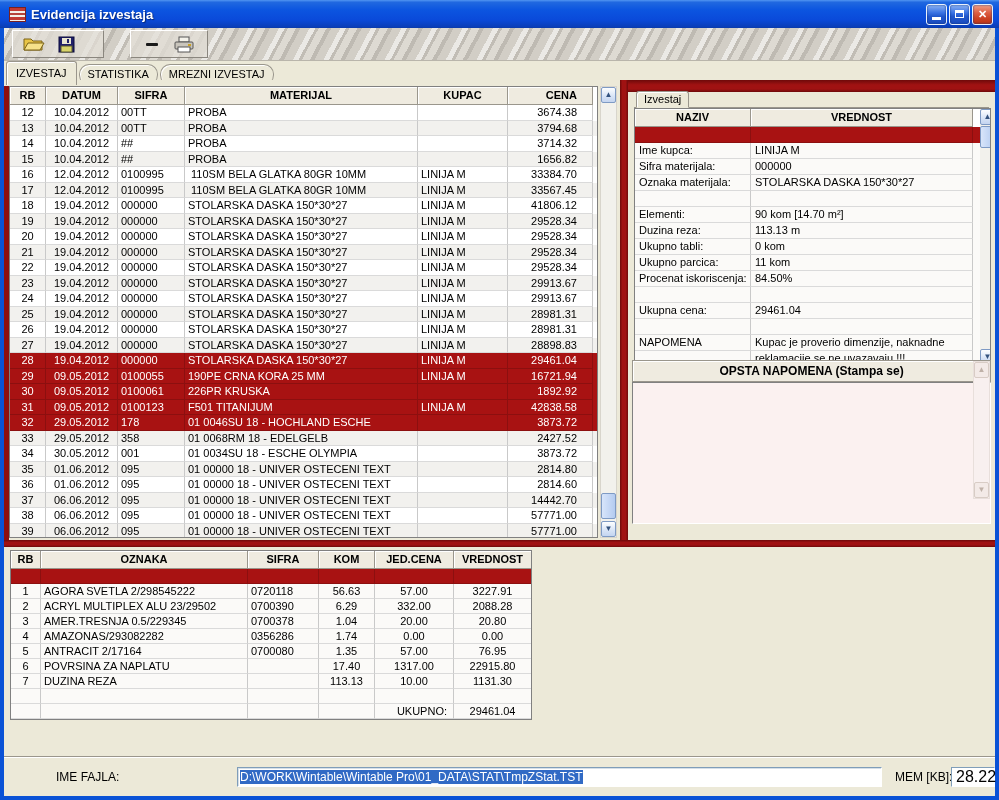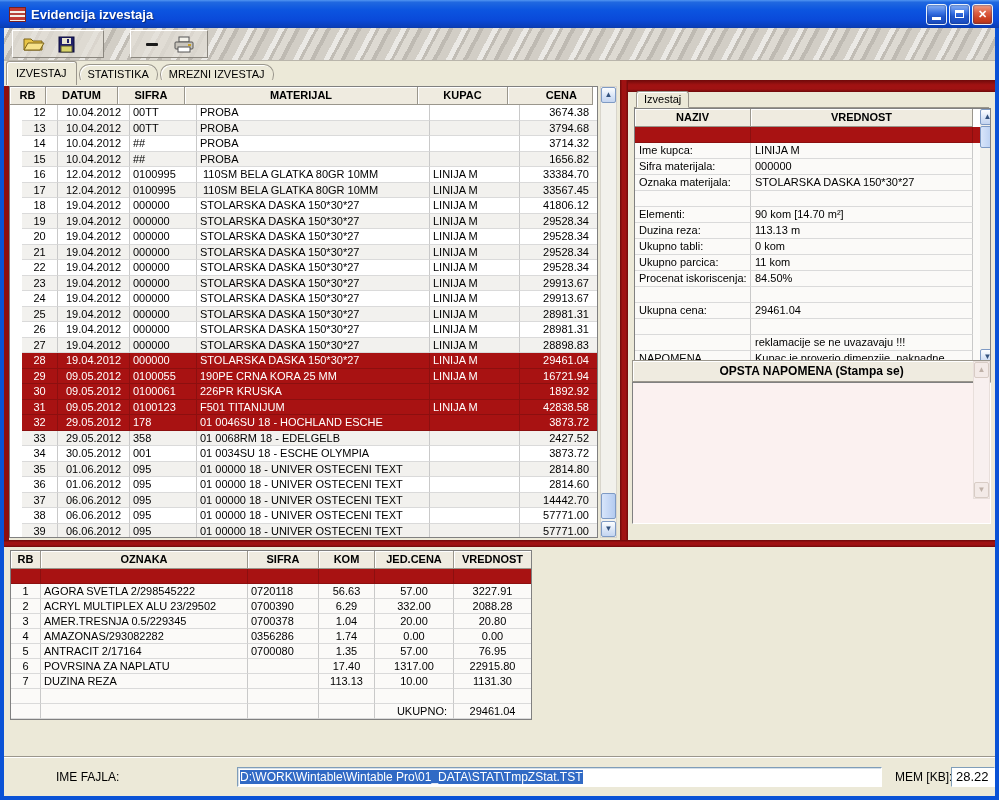--- a/index.html
+++ b/index.html
@@ -54,21 +54,21 @@
   #divider-red { position:absolute; left:616px; top:0; width:8px; height:460px;
     background:linear-gradient(to right,#6E0A0A,#A01212 30%,#A01212 70%,#6E0A0A); }
 
   
   #main-grid { position:absolute; left:5px; top:6px; width:589px; height:452px;
     border:1px solid #808080; background:#fff; overflow:hidden; }
   .mt-hdr { display:flex; height:18px; }
   .mt-hdr .h { background:#EFEBE0; border-right:1px solid #9A968C; border-bottom:1px solid #9A968C;
     box-shadow:inset 1px 1px 0 #FFFFFF; font-size:11px; font-weight:bold; text-align:center;
     line-height:17px; flex:none; overflow:hidden; }
-  .mt-row { display:flex; height:15.5px; background:#FFFFFF;margin-left:12px; }
+  .mt-row { display:flex; height:15.5px; background:#FFFFFF; }
   .mt-row.alt { background:#F2F1EE; }
   .mt-row .c { flex:none; font-size:11px; line-height:15px; border-right:1px solid #C9C9C9;
     border-bottom:1px solid #DADADA; overflow:hidden; white-space:pre; padding:0 3px; }
   .mt-row .rb, .mt-hdr .rb { width:36px; text-align:center; }
   .mt-row .datum, .mt-hdr .datum { width:72px; text-align:center; }
   .mt-row .sifra, .mt-hdr .sifra { width:67px; }
   .mt-row .mat, .mt-hdr .mat { width:233px; }
   .mt-row .kupac, .mt-hdr .kupac { width:90px; }
   .mt-row .cena, .mt-hdr .cena { width:85px; text-align:right; padding-right:15px; }
   .mt-row.sel { background:#A81212; }
@@ -147,21 +147,21 @@
   #status-sep { position:absolute; left:0; top:756px; width:991px; height:2px;
     border-top:1px solid #9A968C; border-bottom:1px solid #FFFFFF; }
   #statusbar { position:absolute; left:0; top:758px; width:991px; height:38px; background:#ECE9D8; }
   #file-label { position:absolute; left:52px; top:12px; font-size:12px; color:#000; }
   #file-input { position:absolute; left:233px; top:9px; width:645px; height:20px; background:#FFFFFF;
     border:1px solid; border-color:#7F9DB9 #FFFFFF #FFFFFF #7F9DB9; box-shadow:inset 1px 1px 0 #D5DFE8;
     font-size:12px; line-height:18px; padding:0 2px; overflow:hidden; white-space:nowrap; }
   #file-input .sel-text { background:#316AC5; color:#fff; }
   #mem-label { position:absolute; left:891px; top:12px; font-size:12px; }
   #mem-box { position:absolute; left:947px; top:9px; width:44px; height:20px; background:#FFFFFF;
-    border:1px solid; border-color:#7F9DB9 #FFFFFF #FFFFFF #7F9DB9; font-size:13px; line-height:18px; padding:0 4px; }
+    border:1px solid; border-color:#7F9DB9 #FFFFFF #FFFFFF #7F9DB9; font-size:16px; line-height:18px; padding:0 4px; }
 </style>
 </head>
 <body>
 
 <div id="window">
 
   <div id="titlebar">
     <div id="title-icon"></div>
     <div id="title-text">Evidencija izvestaja</div>
     <div class="winbtn">
@@ -530,26 +530,26 @@
             </div>
             <div class="dt-row">
               <span class="dn">Ukupna cena:</span>
               <span class="dv">29461.04</span>
             </div>
             <div class="dt-row">
               <span class="dn"></span>
               <span class="dv"></span>
             </div>
             <div class="dt-row">
+              <span class="dn">NAPOMENA</span>
+              <span class="dv">Kupac je proverio dimenzije, naknadne</span>
+            </div>
+            <div class="dt-row">
               <span class="dn"></span>
               <span class="dv">reklamacije se ne uvazavaju !!!</span>
-            </div>
-            <div class="dt-row">
-              <span class="dn">NAPOMENA</span>
-              <span class="dv">Kupac je proverio dimenzije, naknadne</span>
             </div>
           </div>
         <div class="sb" id="detail-scroll">
           <div class="btn up">▲</div>
           <div class="thumb"></div>
           <div class="btn down">▼</div>
         </div>
       </div>
 
       <div id="opsta">

